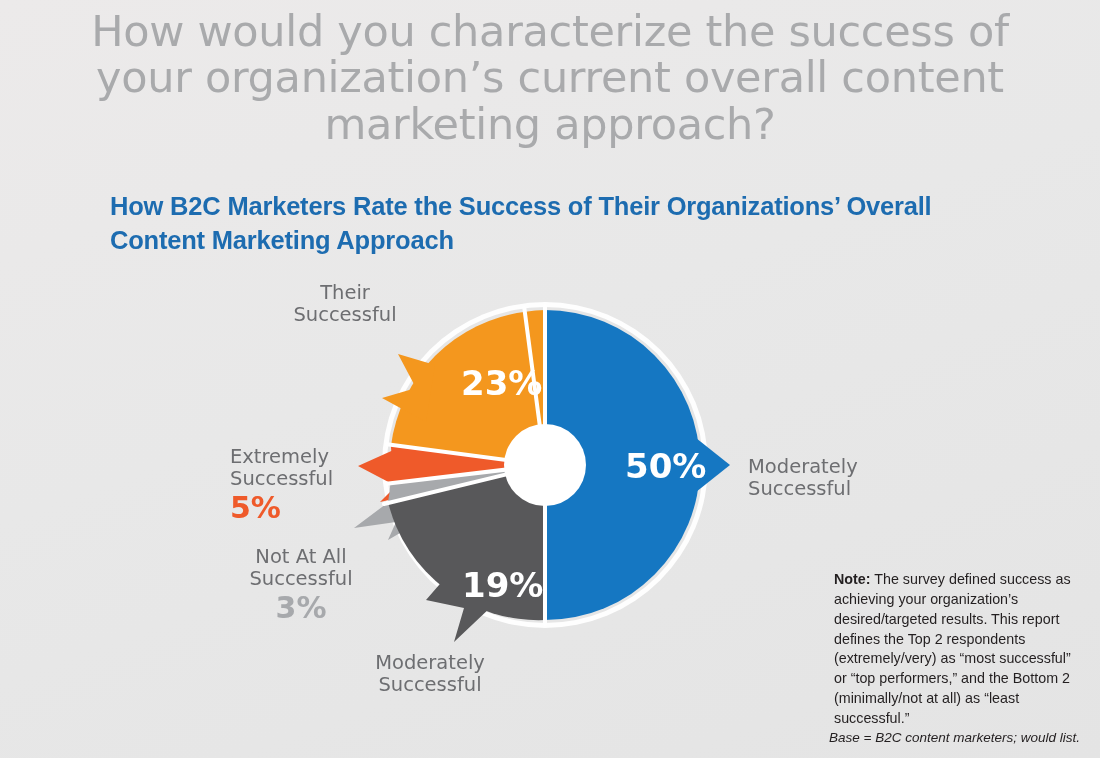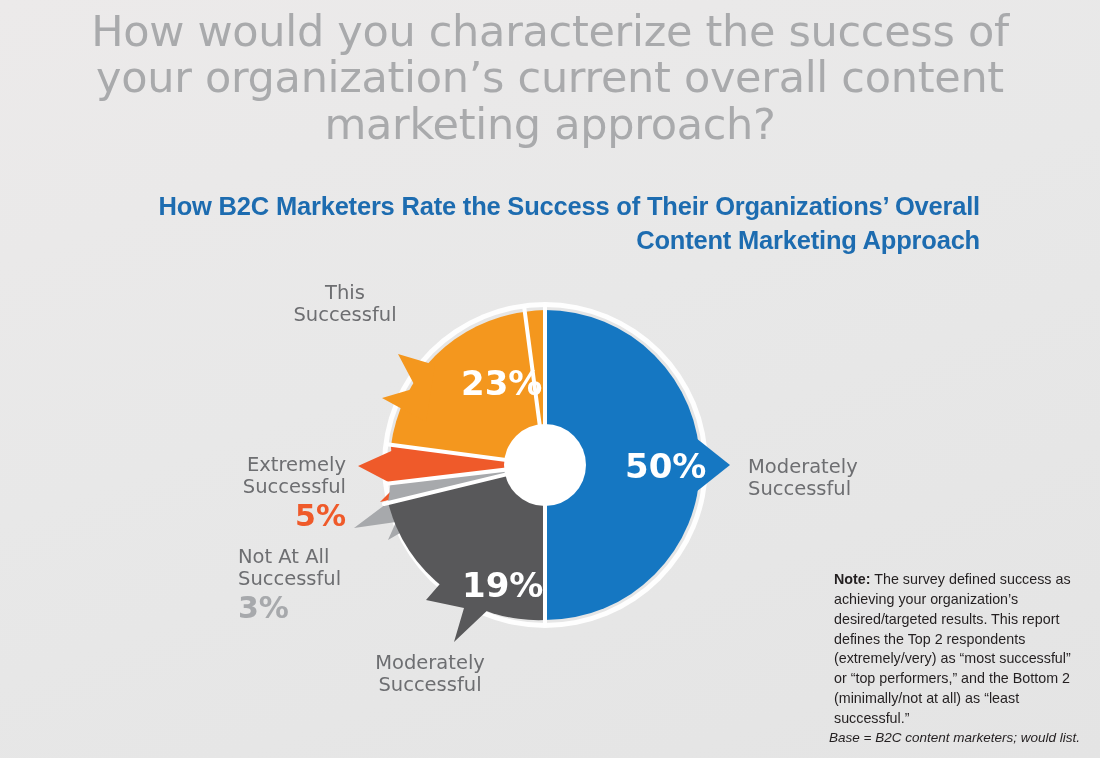--- a/index.html
+++ b/index.html
@@ -36,21 +36,21 @@
     letter-spacing: -0.3px;
     font-family: "DejaVu Sans", sans-serif;
   }
 
   
   .subhead {
     position: absolute;
     top: 190px;
     left: 110px;
     width: 870px;
-    text-align: right;
+    text-align: left;
     color: #1d6cb0;
     font-size: 25.5px;
     line-height: 1.32;
     font-weight: bold;
     letter-spacing: -0.2px;
     font-family: "Liberation Sans", sans-serif;
   }
 
   
   #chart-area {
@@ -82,28 +82,28 @@
     font-family: "DejaVu Sans", sans-serif;
   }
 
   #label-very {
     left: 285px; top: 285px;
     text-align: center;
     width: 120px;
   }
   #label-extremely {
     left: 238px; top: 449px;
-    text-align: right;
+    text-align: left;
     width: 110px;
-    margin-top: 8px;
   }
   #label-extremely .cat-pct-out { color: #ef5a2a; display:block; }
 
   #label-notatall {
     left: 248px; top: 549px;
+    text-align: center;
     width: 118px;
   }
   #label-notatall .cat-pct-out { color: #a7a9ac; display:block; }
 
   #label-minimally {
     left: 368px; top: 655px;
     text-align: center;
     width: 130px;
   }
   #label-moderately {
@@ -215,21 +215,21 @@
       </g>
 
       <circle cx="315" cy="195" r="41" fill="#ffffff"></circle>
 
       <text class="pct-in" x="395" y="208">50%</text>
       <text class="pct-in" x="231" y="125">23%</text>
       <text class="pct-in" x="232" y="327">19%</text>
     </svg>
 
     <div class="cat-label" id="label-very" style="left:55px; top:12px;">
-      <div>This</div>
+      <div>Their</div>
       <div>Successful</div>
     </div>
 
     <div class="cat-label" id="label-extremely" style="left:0px; top:176px; width:116px;">
       <div>Extremely</div>
       <div>Successful</div>
       <span class="cat-pct-out">5%</span>
     </div>
 
     <div class="cat-label" id="label-notatall" style="left:8px; top:276px; width:126px;">

